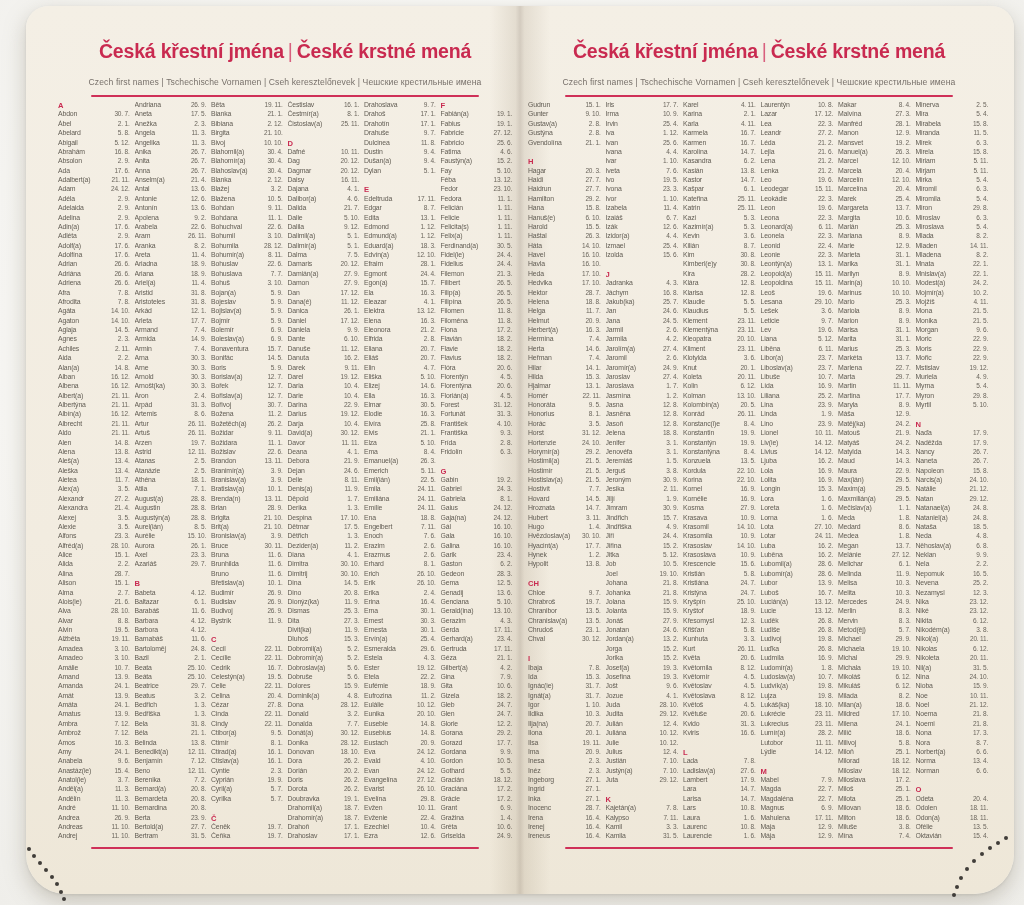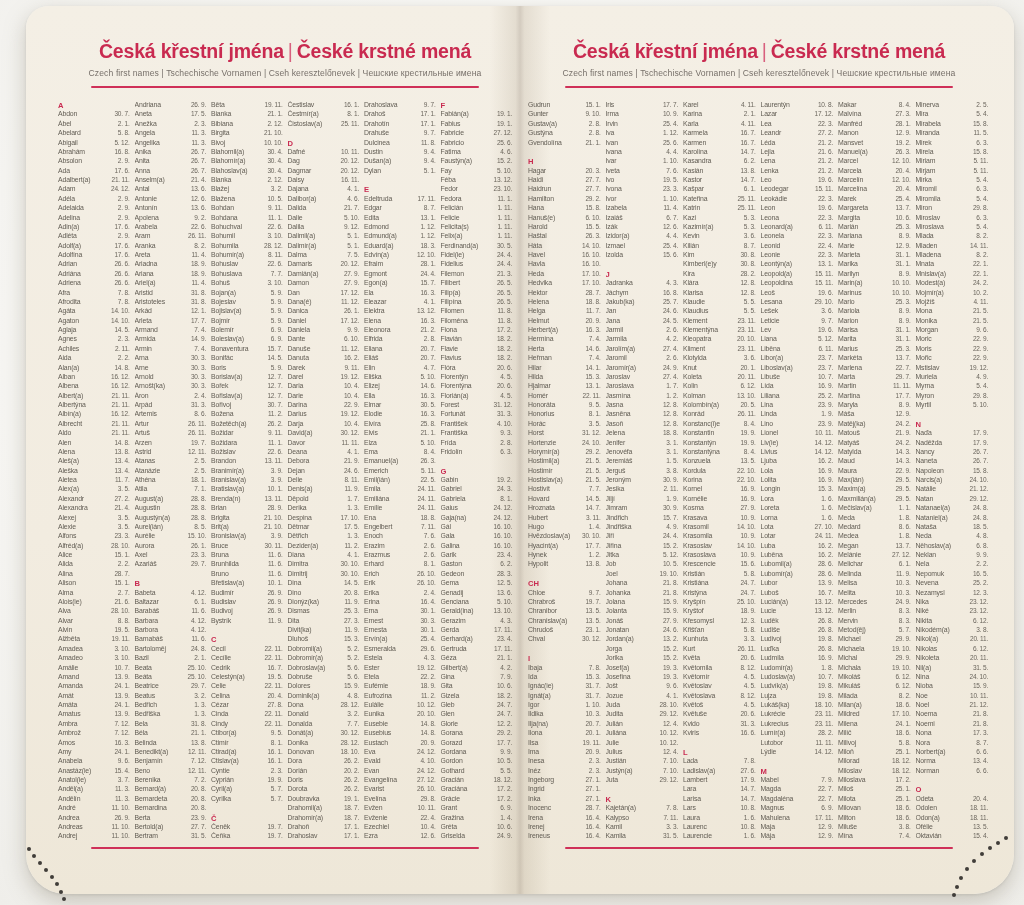--- a/index.html
+++ b/index.html
@@ -14,21 +14,21 @@
   .page{position:relative;width:494px;height:100%;}
   .page.left::after{content:"";position:absolute;top:0;right:0;bottom:0;width:30px;pointer-events:none;
         background:linear-gradient(to right, rgba(110,90,60,0) 0%, rgba(110,90,60,.12) 85%, rgba(80,60,40,.20) 100%);}
   .page.right::before{content:"";position:absolute;top:0;left:0;bottom:0;width:30px;pointer-events:none;
         background:linear-gradient(to left, rgba(110,90,60,0) 0%, rgba(110,90,60,.12) 85%, rgba(80,60,40,.20) 100%);}
   .page-header{position:absolute;top:0;left:0;right:0;text-align:center;}
   .page.left  .page-header{padding:33px 10px 0 34px;}
   .page.right .page-header{padding:33px 28px 0 12px;}
   h1.title{margin:0;font-size:19.5px;line-height:24px;font-weight:bold;color:#c92a50;letter-spacing:-0.2px;}
   h1.title .sep{font-weight:400;color:#d8607e;padding:0 4px;}
-  .subtitle{margin-top:5px;font-size:8.6px;color:#77706a;letter-spacing:0.1px;}
+  .subtitle{margin-top:14px;font-size:8.6px;color:#77706a;letter-spacing:0.1px;}
   .rule{margin:8px auto 0;width:388px;height:2px;background:#cf3058;border-radius:1px;}
   .bottom-rule{position:absolute;top:841px;height:2px;width:388px;background:#cf3058;border-radius:1px;}
   .page.left  .bottom-rule{left:calc(50% + 12px);transform:translateX(-50%);}
   .page.right .bottom-rule{left:calc(50% - 8px);transform:translateX(-50%);}
   .cols{position:absolute;top:95px;display:flex;gap:5px;}
   .page.left  .cols{left:32px;right:8px;}
   .page.right .cols{left:8px;right:26px;}
   .col{flex:1;min-width:0;}
   .row{height:9.39px;display:flex;justify-content:space-between;align-items:baseline;
        white-space:nowrap;overflow:hidden;}

